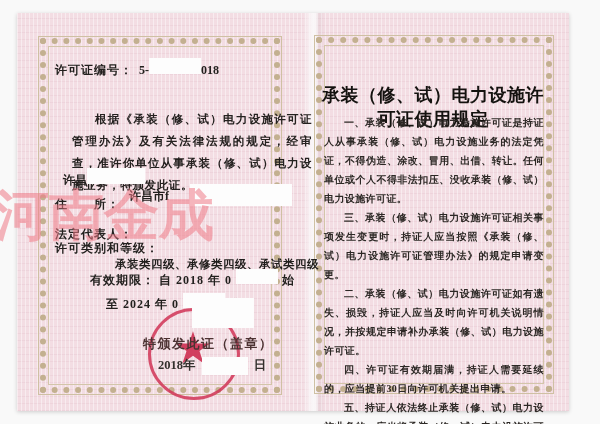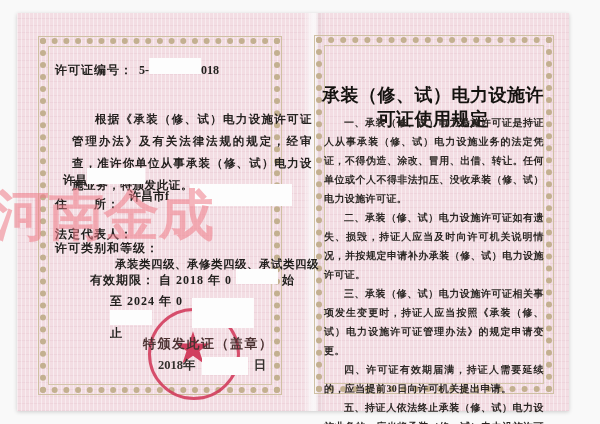--- a/index.html
+++ b/index.html
@@ -114,21 +114,21 @@
     <div class="abs lbl" style="left:38px;top:227px;">许可类别和等级：</div>
     <div class="category-val" style="left:98px;top:244px;">承装类四级、承修类四级、承试类四级</div>
 
     <div class="abs row" style="left:38px;top:256px;padding-left:35px;">
       <span class="lbl">有效期限：</span>
       <span class="val" style="margin-left:4px;letter-spacing:1px;">自 2018 年 0</span>
       <span class="inline-patch" style="width:42px;height:15px;margin-left:4px;"></span>
       <span class="val" style="margin-left:4px;">始</span>
     </div>
 
-    <div class="abs row" style="left:89px;top:280px;flex-direction:column;">
+    <div class="abs row" style="left:89px;top:280px;">
       <span class="val" style="letter-spacing:1px;">至 2024 年 0</span>
       <span class="inline-patch" style="width:42px;height:15px;margin-left:4px;"></span>
       <span class="val" style="margin-left:4px;">止</span>
     </div>
 
     <div class="seal-ring" style="left:131px;top:295px;"></div>
     <div class="seal-star" style="left:151px;top:310px;">★</div>
     <div class="seal-authority" style="left:126px;top:322px;">特颁发此证（盖章）</div>
     <div class="seal-date" style="left:133px;top:344px;padding-left:8px;">
       <span>2018年</span>
@@ -137,21 +137,21 @@
     </div>
 
     <div class="patch" style="left:173px;top:171px;width:102px;height:22px;"></div>
     <div class="patch" style="left:175px;top:285px;width:62px;height:30px;"></div>
   </div>
 
   <div>
     <div class="reg-title">承装（修、试）电力设施许可证使用规定</div>
     <div class="reg-body">
       <p>一、承装（修、试）电力设施许可证是持证人从事承装（修、试）电力设施业务的法定凭证，不得伪造、涂改、冒用、出借、转让。任何单位或个人不得非法扣压、没收承装（修、试）电力设施许可证。</p>
+      <p>三、承装（修、试）电力设施许可证相关事项发生变更时，持证人应当按照《承装（修、试）电力设施许可证管理办法》的规定申请变更。</p>
       <p>二、承装（修、试）电力设施许可证如有遗失、损毁，持证人应当及时向许可机关说明情况，并按规定申请补办承装（修、试）电力设施许可证。</p>
-      <p>三、承装（修、试）电力设施许可证相关事项发生变更时，持证人应当按照《承装（修、试）电力设施许可证管理办法》的规定申请变更。</p>
       <p>四、许可证有效期届满，持证人需要延续的，应当提前30日向许可机关提出申请。</p>
       <p>五、持证人依法终止承装（修、试）电力设施业务的，应当将承装（修、试）电力设施许可证交回原许可机关。</p>
     </div>
   </div>
 </div>
 
 <div class="watermark">河南金成</div>
 
 </body></html>

